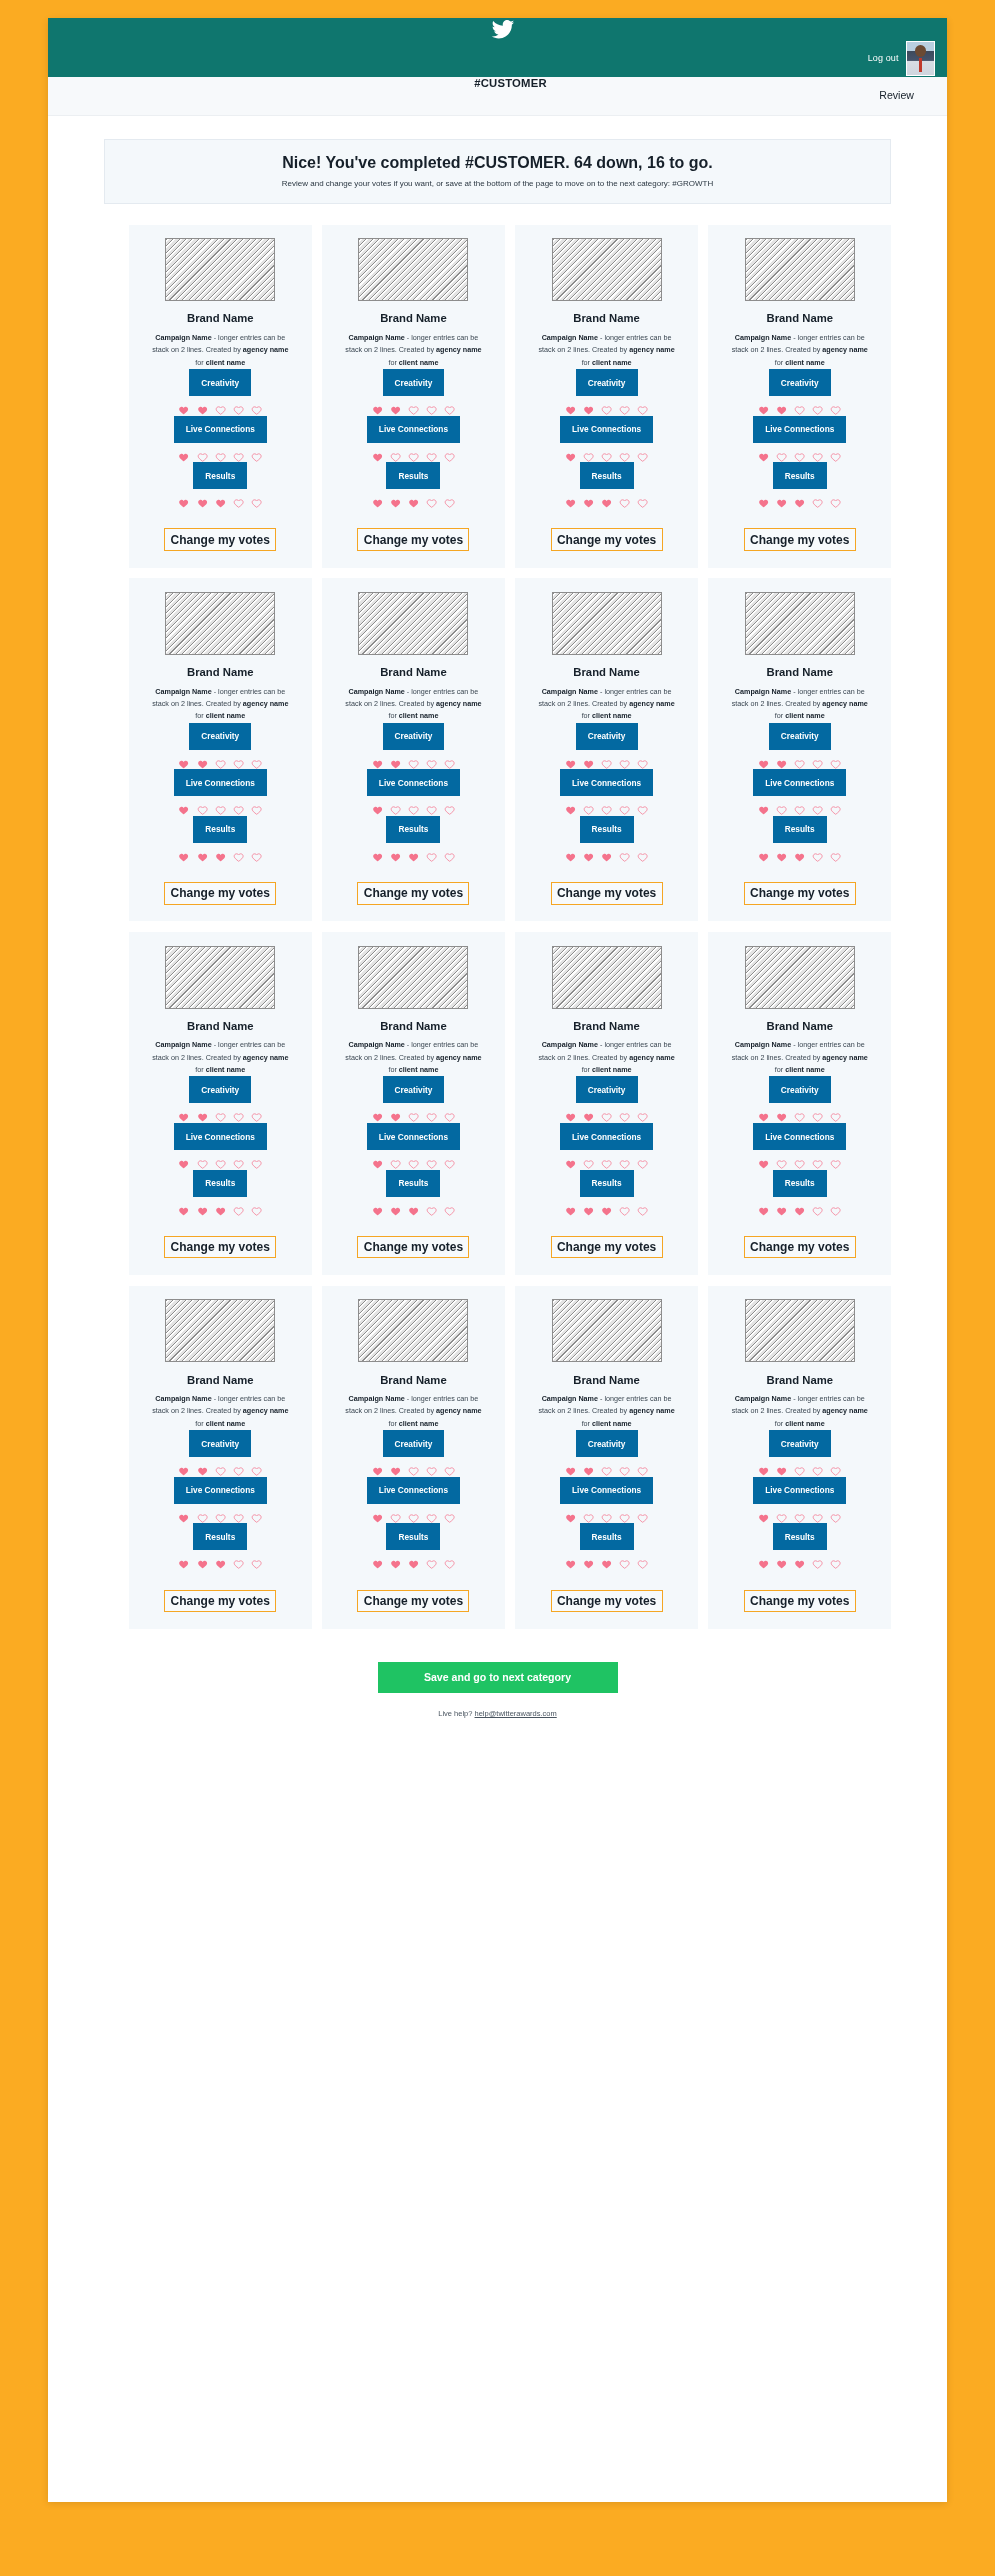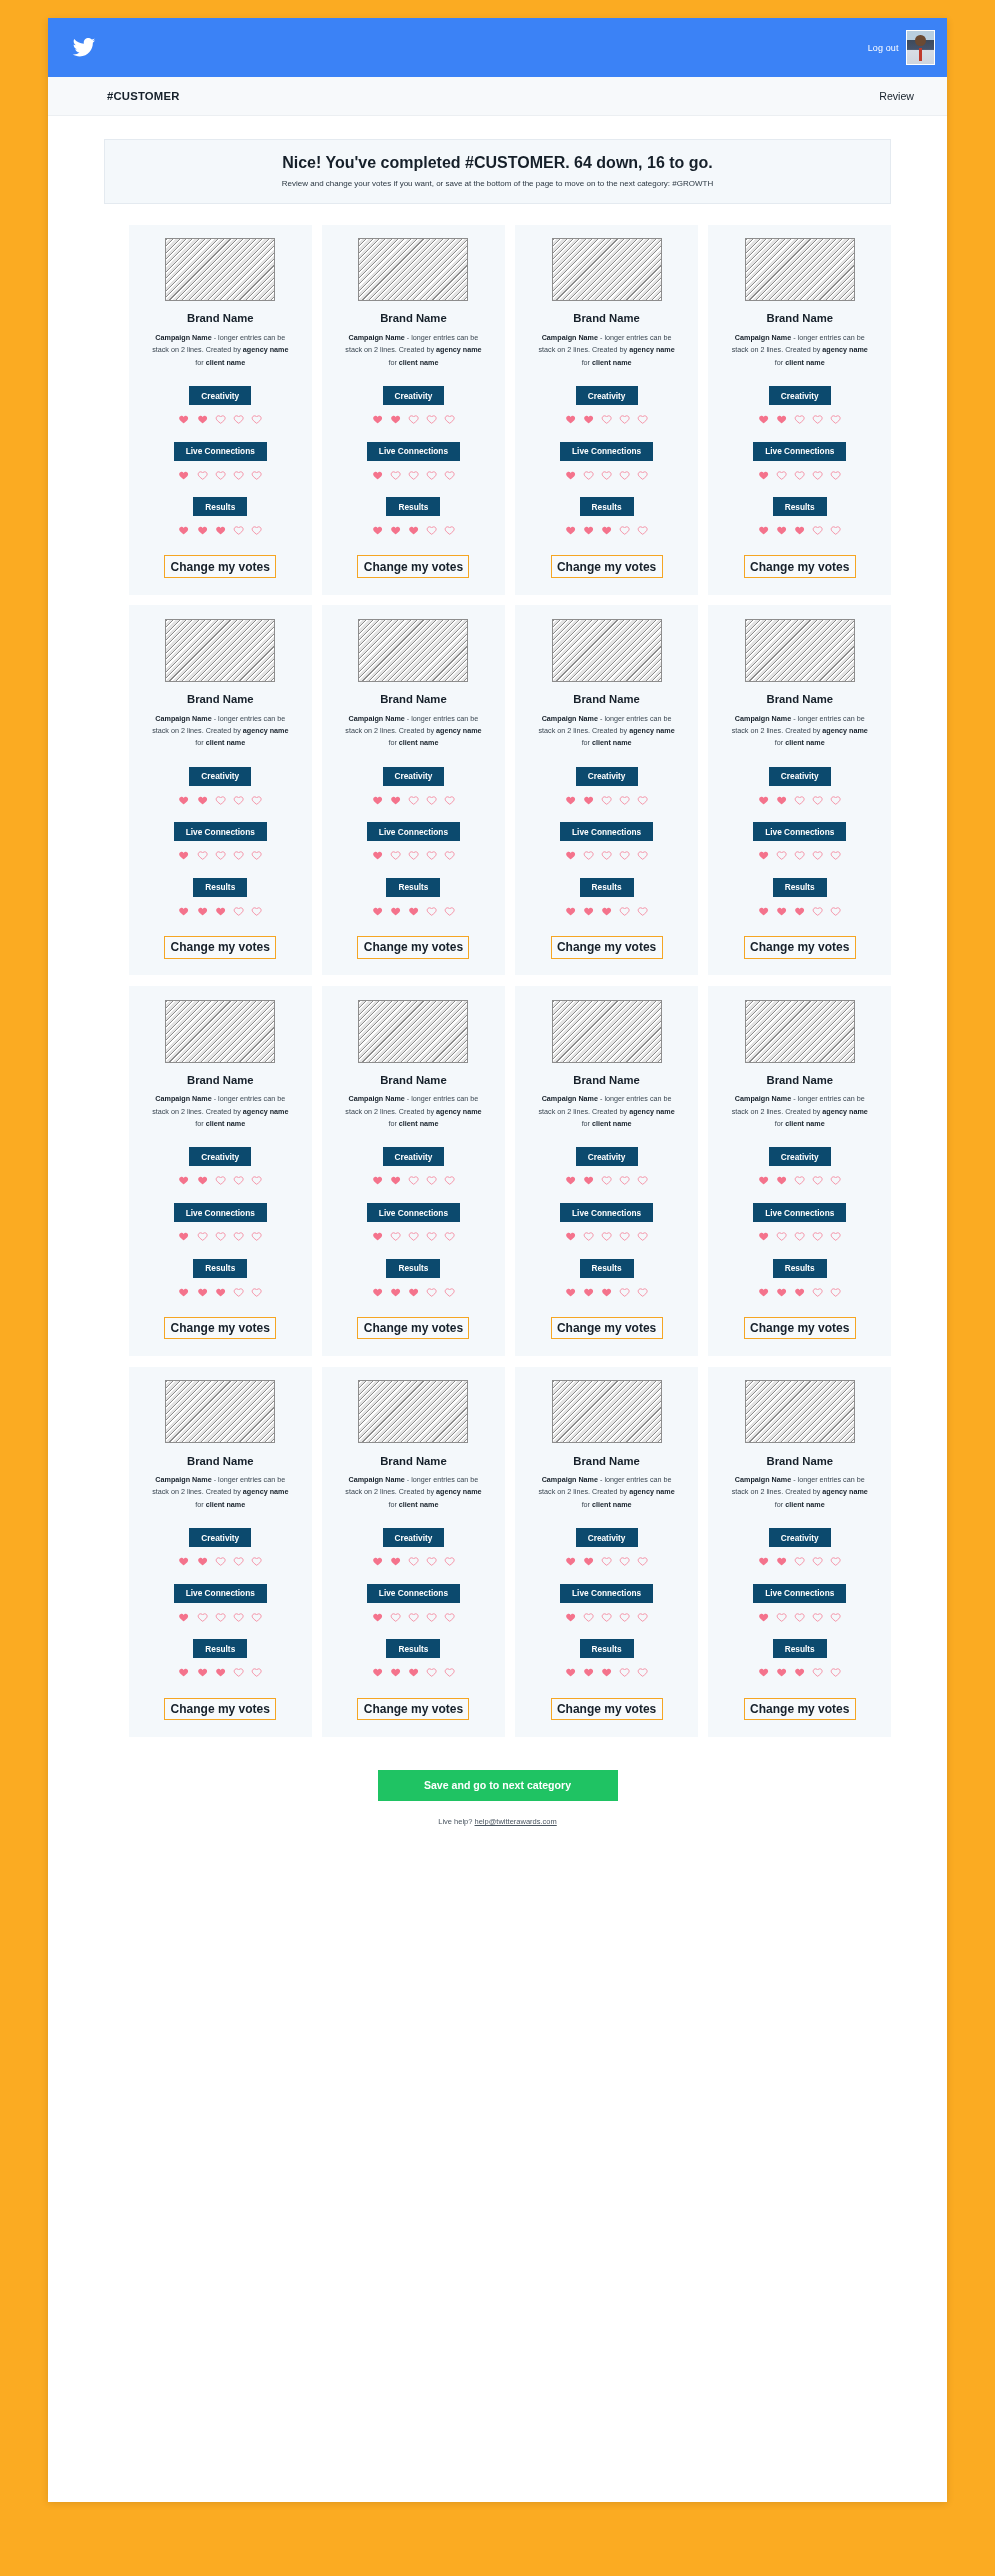--- a/index.html
+++ b/index.html
@@ -29,24 +29,25 @@
     width: 899px;
     height: 2484px;
     background: #ffffff;
     box-shadow: 0 1.5px 7.5px rgba(0,0,0,0.12);
   }
 
   
   .topbar {
     position: relative;
     height: 59px;
-    background: #3b82f6;
+    background: #0f766e;
     display: flex;
     align-items: center;
     padding: 0 12px 0 22.6px;
+    flex-direction: column;
   }
   .bird-logo {
     width: 26px;
     height: 22.6px;
     display: block;
   }
   .topbar-right {
     margin-left: auto;
     display: flex;
     align-items: center;
@@ -87,20 +88,21 @@
   }
 
   
   .subheader {
     height: 39px;
     background: #F7F9FB;
     border-bottom: 0.8px solid #eceff2;
     display: flex;
     align-items: center;
     padding: 0 33px 0 59px;
+    flex-direction: column;
   }
   .subheader .cat-title {
     font-size: 11.3px;
     font-weight: bold;
     color: #16202a;
     letter-spacing: 0.2px;
   }
   .subheader .step-label {
     margin-left: auto;
     font-size: 10.6px;
@@ -173,27 +175,27 @@
     margin-top: 7.5px;
     font-size: 7.2px;
     line-height: 1.72;
     color: #3a4651;
     text-align: center;
     max-width: 140px;
   }
   .meta b { color: #16202a; font-weight: bold; }
 
   .crit-btn {
-    margin-top: 17px;
-    background: #0c4a6e;
+    margin-top: 0;
+    background: #0369a1;
     color: #ffffff;
     font-size: 8.3px;
     font-weight: bold;
     border: none;
-    height: 19px;
+    height: 27px;
     padding: 0 12px;
     cursor: pointer;
     white-space: nowrap;
     font-family: "Liberation Sans", sans-serif;
   }
 
   .hearts {
     margin-top: 9px;
     display: flex;
     gap: 6.8px;

